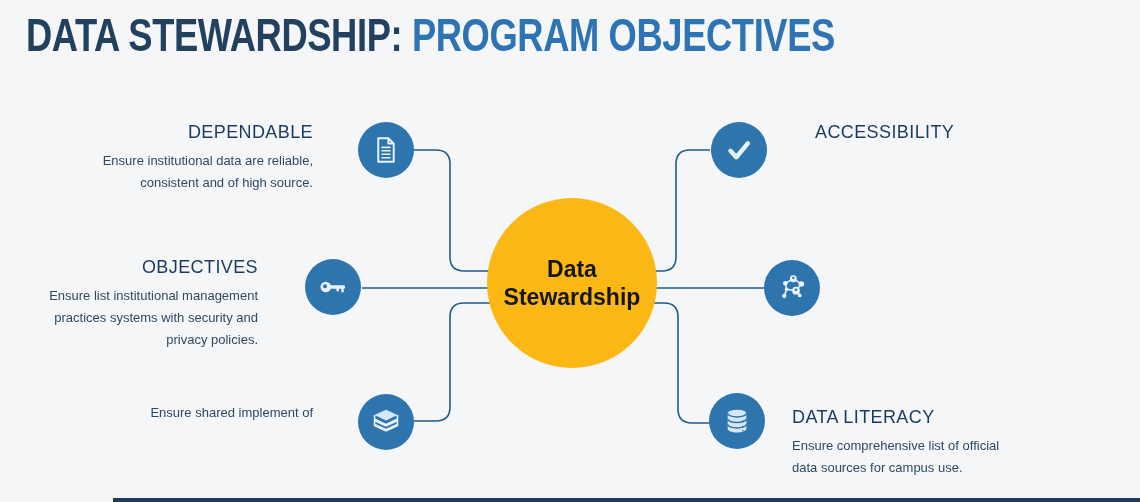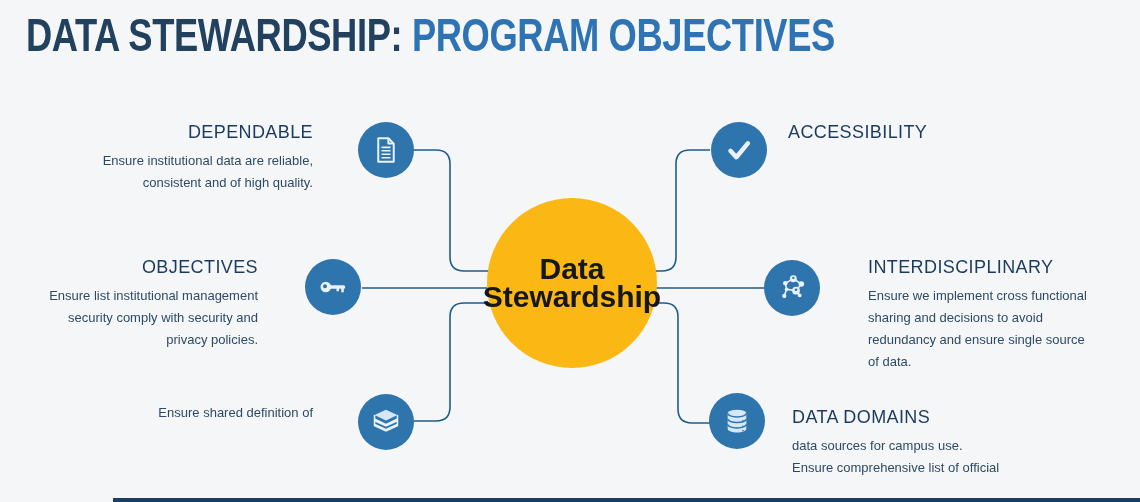--- a/index.html
+++ b/index.html
@@ -31,21 +31,21 @@
   .page-title .t1{color:var(--title-primary);}
   .page-title .t2{color:var(--title-accent);}
   
   svg.connectors{position:absolute;left:0;top:0;z-index:1;}
   svg.connectors path{fill:none;stroke:var(--connector-line);stroke-width:1.6px;}
   
   .center-circle{
     position:absolute;left:487px;top:198px;width:170px;height:170px;border-radius:50%;
     background:var(--center-circle-yellow);z-index:2;
     display:flex;flex-direction:column;align-items:center;justify-content:center;
-    color:var(--center-text);font-weight:bold;font-size:30px;line-height:28px;text-align:center;
+    color:var(--center-text);font-weight:bold;font-size:23px;line-height:28px;text-align:center;
   }
   
   .icon-circle{
     position:absolute;width:56px;height:56px;border-radius:50%;
     background:var(--icon-circle-blue);z-index:2;
     display:flex;align-items:center;justify-content:center;
   }
   .icon-circle svg{width:32px;height:32px;display:block;}
   
   .node{position:absolute;z-index:3;}
@@ -145,56 +145,47 @@
       <circle cx="16.4" cy="11.9" r="0.6" fill="var(--icon-circle-blue)"></circle>
       <circle cx="16.4" cy="15.9" r="0.6" fill="var(--icon-circle-blue)"></circle>
       <circle cx="16.4" cy="19.2" r="0.6" fill="var(--icon-circle-blue)"></circle>
     </svg>
   </div>
 
   <div class="node align-right" style="left:43px;top:122px;width:270px">
     <div class="node-title">DEPENDABLE</div>
     <div class="node-desc">
       <span>Ensure institutional data are reliable,</span>
-      <span>consistent and of high quality.</span>
+      <span>consistent and of high source.</span>
     </div>
   </div>
 
   <div class="node align-right" style="left:0px;top:257px;width:258px">
     <div class="node-title">OBJECTIVES</div>
     <div class="node-desc">
       <span>Ensure list institutional management</span>
-      <span>security comply with security and</span>
+      <span>practices systems with security and</span>
       <span>privacy policies.</span>
     </div>
   </div>
 
   <div class="node align-right" style="left:43px;top:402px;width:270px">
     <div class="node-desc">
-      <span>Ensure shared definition of</span>
+      <span>Ensure shared implement of</span>
     </div>
   </div>
 
-  <div class="node align-left" style="left:788px;top:122px;width:270px">
+  <div class="node align-left" style="left:815px;top:122px;width:270px">
     <div class="node-title">ACCESSIBILITY</div>
   </div>
 
-  <div class="node align-left" style="left:868px;top:257px;width:260px">
-    <div class="node-title">INTERDISCIPLINARY</div>
-    <div class="node-desc">
-      <span>Ensure we implement cross functional</span>
-      <span>sharing and decisions to avoid</span>
-      <span>redundancy and ensure single source</span>
-      <span>of data.</span>
-    </div>
-  </div>
 
   <div class="node align-left" style="left:792px;top:407px;width:270px">
-    <div class="node-title">DATA DOMAINS</div>
+    <div class="node-title">DATA LITERACY</div>
     <div class="node-desc">
+      <span>Ensure comprehensive list of official</span>
       <span>data sources for campus use.</span>
-      <span>Ensure comprehensive list of official</span>
     </div>
   </div>
 
   <div class="footer-bar"></div>
 
 </div>
 
 </body></html>

